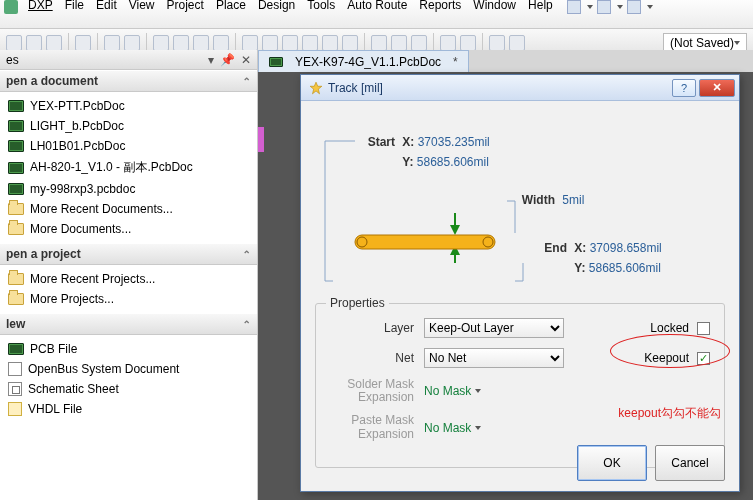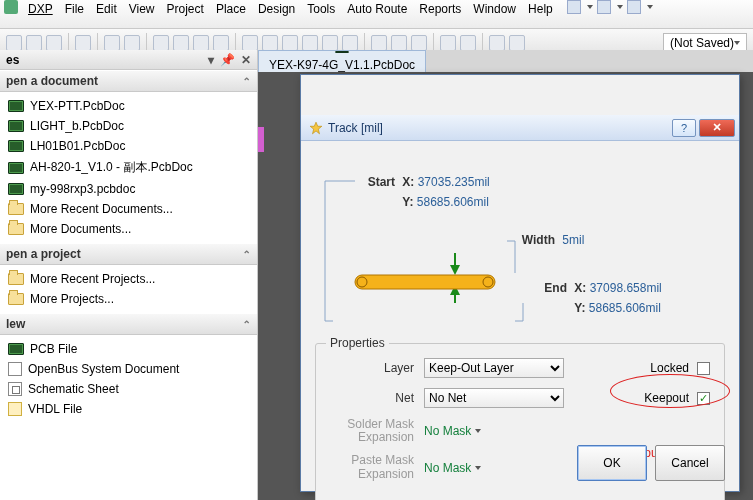--- a/index.html
+++ b/index.html
@@ -1,54 +1,54 @@
 <!DOCTYPE html>
 <html><head>
 <meta charset="utf-8">
 <style>
   * { box-sizing: border-box; font-family: "Segoe UI", Tahoma, sans-serif; font-size: 12px; }
   body { margin:0; padding:0; background:#fff; width:753px; height:500px; overflow:hidden; position:relative; }
-  .menubar { height:29px; background:linear-gradient(#fdfdfd,#ececec); border-bottom:1px solid #c9c9c9; display:flex; align-items:flex-start; padding:0 4px; }
+  .menubar { height:29px; background:linear-gradient(#fdfdfd,#ececec); border-bottom:1px solid #c9c9c9; display:flex; align-items:flex-end; padding:14px 4px; }
   .menubar .logo { width:14px; height:14px; background:#5a7; border-radius:2px; margin-right:4px; }
   .menubar .item { padding:2px 6px; color:#000; cursor:default; }
   .menubar .item u { text-decoration:underline; }
   .menubar .icons-right { margin-left:8px; display:flex; gap:4px; align-items:center; }
   .mini-ico { width:14px; height:14px; background:#d9e3f0; border:1px solid #99aacc; }
   .drop { width:6px; height:4px; border-left:3px solid transparent; border-right:3px solid transparent; border-top:4px solid #555; display:inline-block; margin-left:2px; }
 
   .toolbar { height:28px; background:linear-gradient(#f9f9f9,#e4e4e4); border-bottom:1px solid #c9c9c9; display:flex; align-items:center; padding:0 6px; gap:4px; }
   .toolbar .tb-ico { width:16px; height:16px; background:#e8ebf0; border:1px solid #b5bfcf; border-radius:2px; }
   .toolbar .sep { width:1px; height:20px; background:#c9c9c9; margin:0 2px; }
   .toolbar .notsaved { margin-left:auto; border:1px solid #bbb; background:#fff; padding:2px 6px; display:flex; align-items:center; min-width:80px; }
 
   .main { position:absolute; top:50px; left:0; right:0; bottom:0; display:flex; }
   .leftpanel { width:258px; background:#fff; border-right:1px solid #c9c9c9; display:flex; flex-direction:column; }
-  .panel-tabs { height:20px; background:linear-gradient(#f4f4f4,#dedede); border-bottom:1px solid #c9c9c9; display:flex; justify-content:flex-end; align-items:center; padding-right:6px; gap:6px; font-size:11px;font-weight:bold; }
+  .panel-tabs { height:20px; background:linear-gradient(#f4f4f4,#dedede); border-bottom:1px solid #c9c9c9; display:flex; justify-content:flex-end; align-items:center; padding-right:6px; gap:6px; font-size:11px; }
   .panel-tabs .sym { color:#555; cursor:default; }
   .section-head { height:22px; background:linear-gradient(#f7f7f7,#e0e0e0); border-top:1px solid #fff; border-bottom:1px solid #c9c9c9; display:flex; align-items:center; padding:0 6px; font-weight:bold; color:#333; justify-content:space-between; }
   .section-head .chev { font-size:10px; color:#777; }
   .filelist { padding:4px 0; }
   .file-row { display:flex; align-items:center; padding:3px 8px; gap:6px; cursor:default; }
   .ico-pcb { width:16px; height:12px; background:#275d2a; border:1px solid #12341a; border-radius:1px; box-shadow:inset 0 0 0 1px #4c9a4c; }
   .ico-folder { width:16px; height:12px; background:#f7e09a; border:1px solid #c9a33a; border-radius:1px; position:relative; }
   .ico-folder::before { content:""; position:absolute; top:-4px; left:0; width:7px; height:4px; background:#f7e09a; border:1px solid #c9a33a; border-bottom:none; border-radius:1px 1px 0 0; }
   .ico-sch { width:14px; height:14px; border:1px solid #888; background:#fff; position:relative; }
   .ico-sch::after { content:""; position:absolute; top:3px; left:3px; width:6px; height:6px; border:1px solid #777; }
   .ico-obus { width:14px; height:14px; border:1px solid #888; background:#fff; }
   .ico-vhdl { width:14px; height:14px; background:#fff0c0; border:1px solid #d0b040; }
 
   .rightpane { flex:1; background:#d6d6d6; position:relative; }
-  .doctab { position:absolute; top:0; left:0; height:22px; display:flex; align-items:center; background:#e2ebf5; border:1px solid #9fb8d8; border-bottom:none; padding:0 10px; gap:5px;flex-direction:column; }
+  .doctab { position:absolute; top:0; left:0; height:22px; display:flex; align-items:center; background:#e2ebf5; border:1px solid #9fb8d8; border-bottom:none; padding:0 10px; gap:12px; }
   .doctab .ico-pcb { width:14px; height:10px; }
   .doctab .dirty { color:#444; }
   .canvas { position:absolute; top:22px; left:0; right:0; bottom:0; background:#555; }
   .canvas .strip { position:absolute; top:55px; left:0; width:6px; height:25px; background:#d35fd0; }
 
   .dialog { position:absolute; top:74px; left:300px; width:440px; height:418px; background:#f1f1f1; border:1px solid #5a7aa5; box-shadow:2px 2px 8px rgba(0,0,0,0.3); }
-  .dlg-title { height:26px; background:linear-gradient(#eef4fc,#d0def2); display:flex; align-items:center; padding:0 4px 0 8px; border-bottom:1px solid #a9bedc;margin-top:40px; }
+  .dlg-title { height:26px; background:linear-gradient(#eef4fc,#d0def2); display:flex; align-items:center; padding:0 4px 0 8px; border-bottom:1px solid #a9bedc; }
   .dlg-title .star { width:14px; height:14px; margin-right:5px; position:relative; }
   .dlg-title .star svg { width:14px; height:14px; }
   .dlg-title .txt { flex:1; color:#1b3a66; font-weight:500; }
   .dlg-btn { width:24px; height:18px; margin-left:3px; border:1px solid #7594bf; border-radius:2px; display:flex; align-items:center; justify-content:center; font-size:11px; }
   .dlg-help { background:linear-gradient(#f6fbff,#d6e6f9); color:#2b5f99; }
   .dlg-close { width:36px; background:linear-gradient(#ef6a57,#c13a26); color:#fff; font-weight:bold; }
 
   .dlg-body { position:relative; padding:10px 14px;margin-top:20px; }
   .track-diagram { position:relative; height:160px; }
   .coord { position:absolute; color:#333; }

